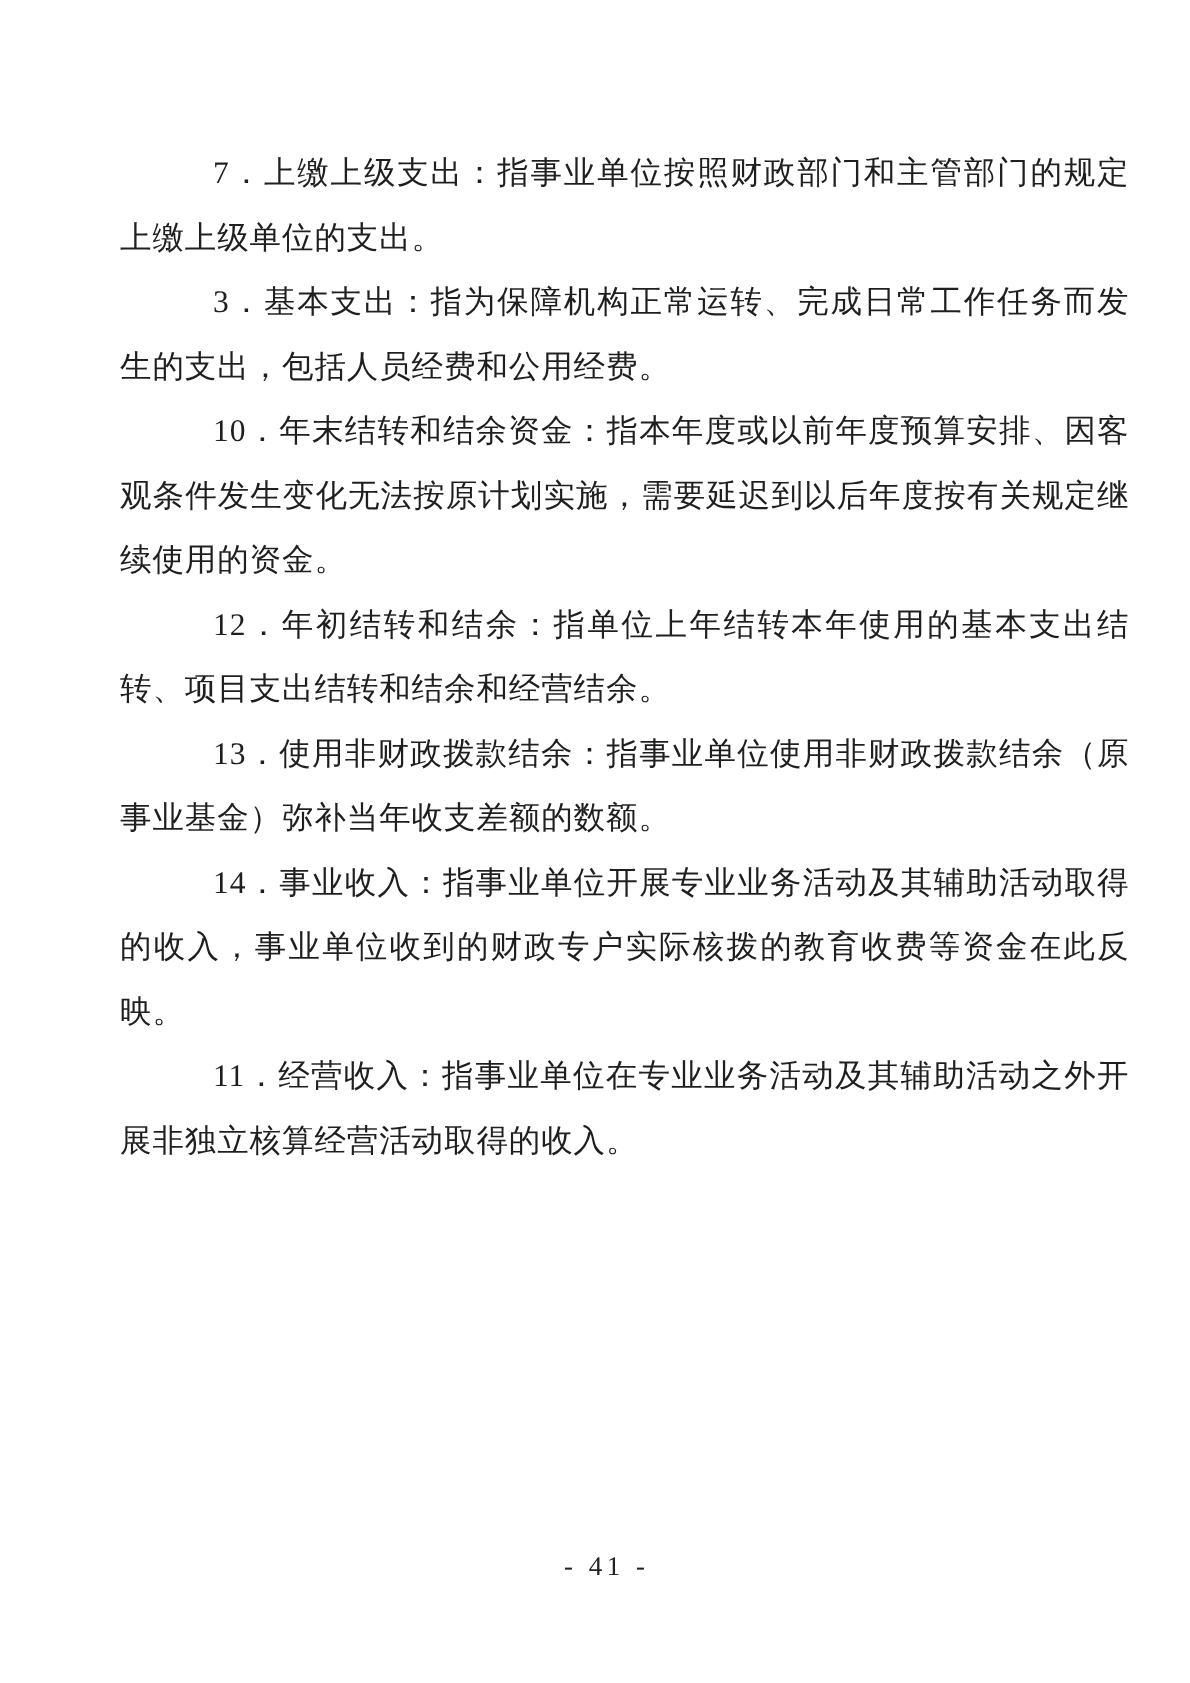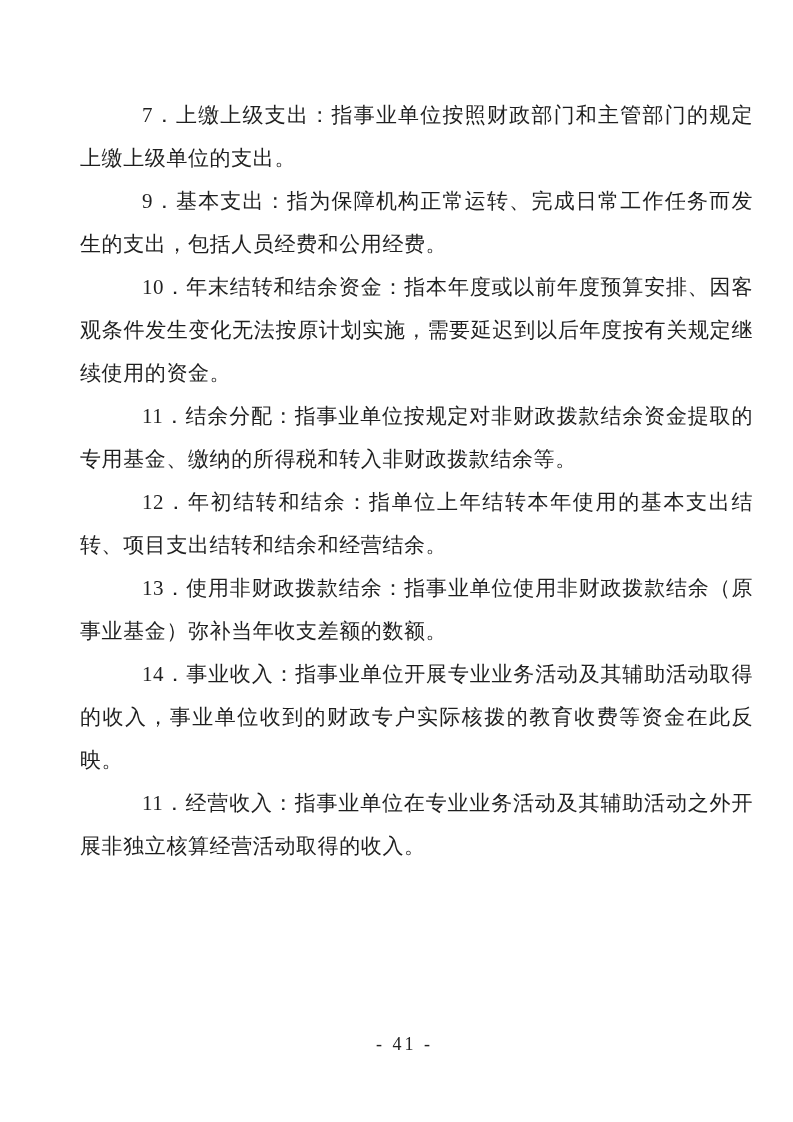--- a/index.html
+++ b/index.html
@@ -42,22 +42,21 @@
     letter-spacing: 3px;
     color: #222222;
   }
 </style>
 </head>
 <body>
 
 <div class="page">
   <div class="content">
     <p class="para">7．上缴上级支出：指事业单位按照财政部门和主管部门的规定上缴上级单位的支出。</p>
-    <p class="para">9．基本支出：指为保障机构正常运转、完成日常工作任务而发生的支出，包括人员经费和公用经费。</p>
+    <p class="para">3．基本支出：指为保障机构正常运转、完成日常工作任务而发生的支出，包括人员经费和公用经费。</p>
     <p class="para">10．年末结转和结余资金：指本年度或以前年度预算安排、因客观条件发生变化无法按原计划实施，需要延迟到以后年度按有关规定继续使用的资金。</p>
-    <p class="para">11．结余分配：指事业单位按规定对非财政拨款结余资金提取的专用基金、缴纳的所得税和转入非财政拨款结余等。</p>
     <p class="para">12．年初结转和结余：指单位上年结转本年使用的基本支出结转、项目支出结转和结余和经营结余。</p>
     <p class="para">13．使用非财政拨款结余：指事业单位使用非财政拨款结余（原事业基金）弥补当年收支差额的数额。</p>
     <p class="para">14．事业收入：指事业单位开展专业业务活动及其辅助活动取得的收入，事业单位收到的财政专户实际核拨的教育收费等资金在此反映。</p>
     <p class="para">11．经营收入：指事业单位在专业业务活动及其辅助活动之外开展非独立核算经营活动取得的收入。</p>
   </div>
   <div class="footer">- 41 -</div>
 </div>
 
 </body></html>

